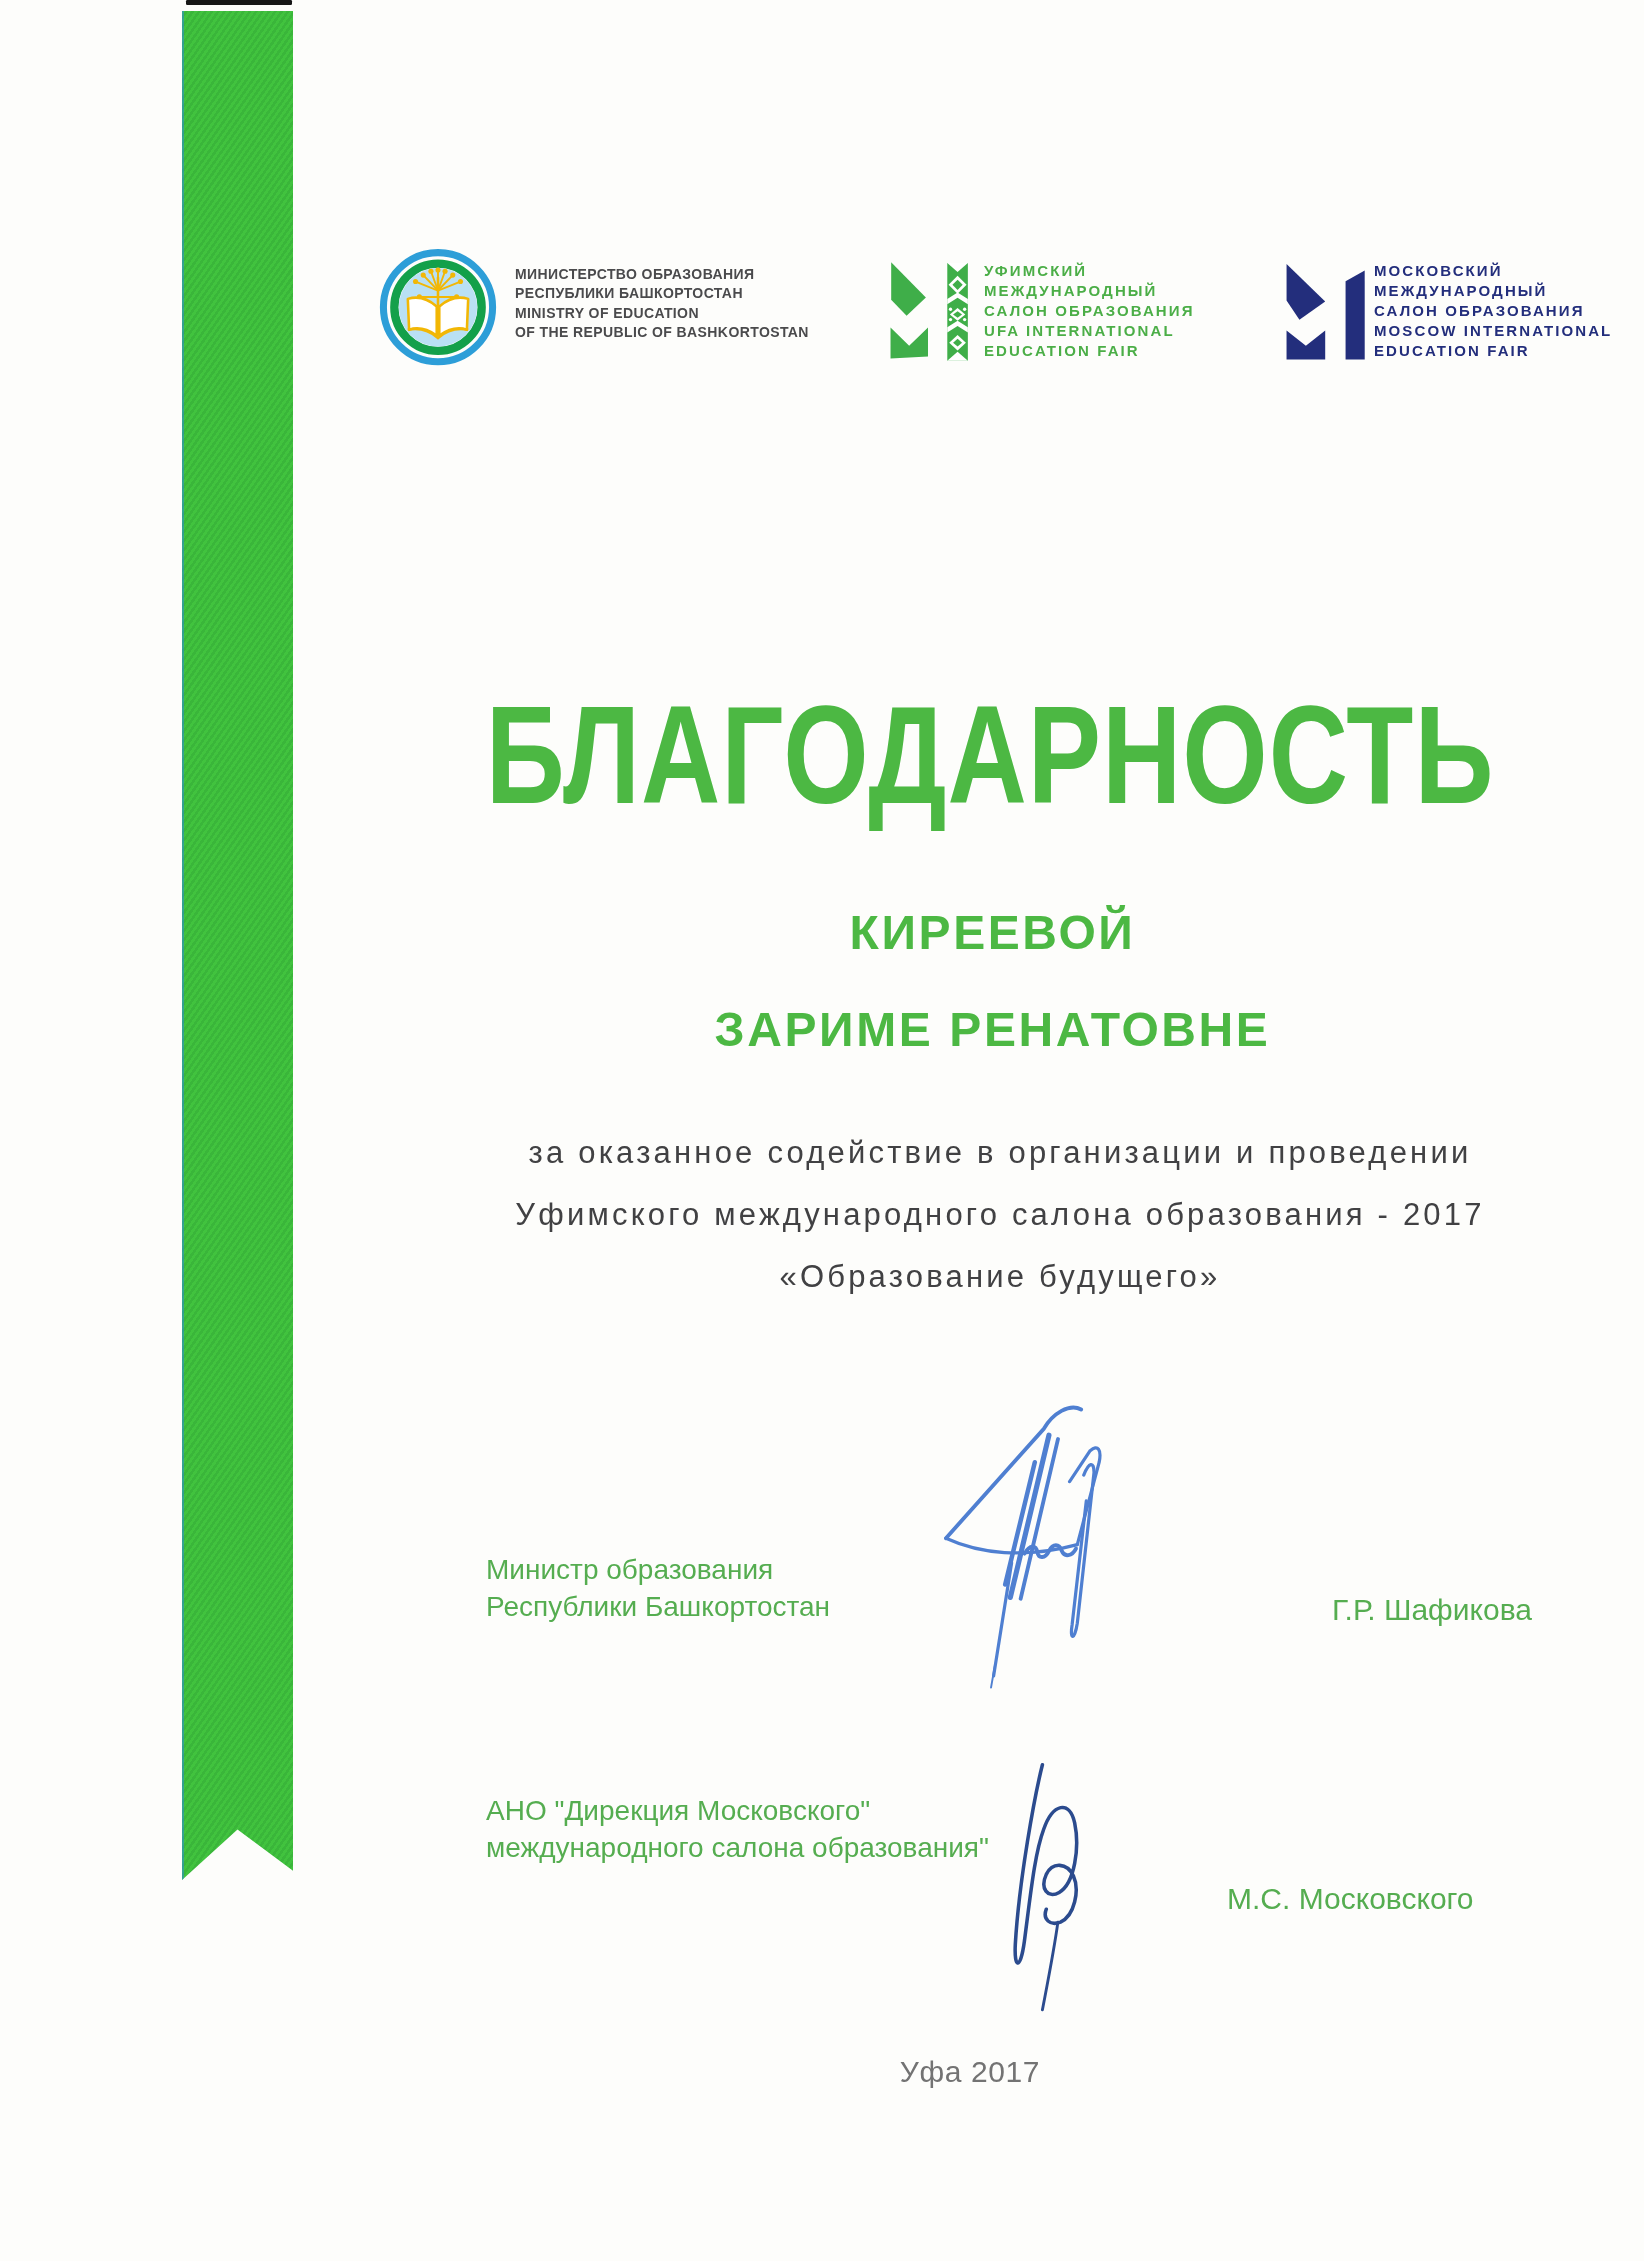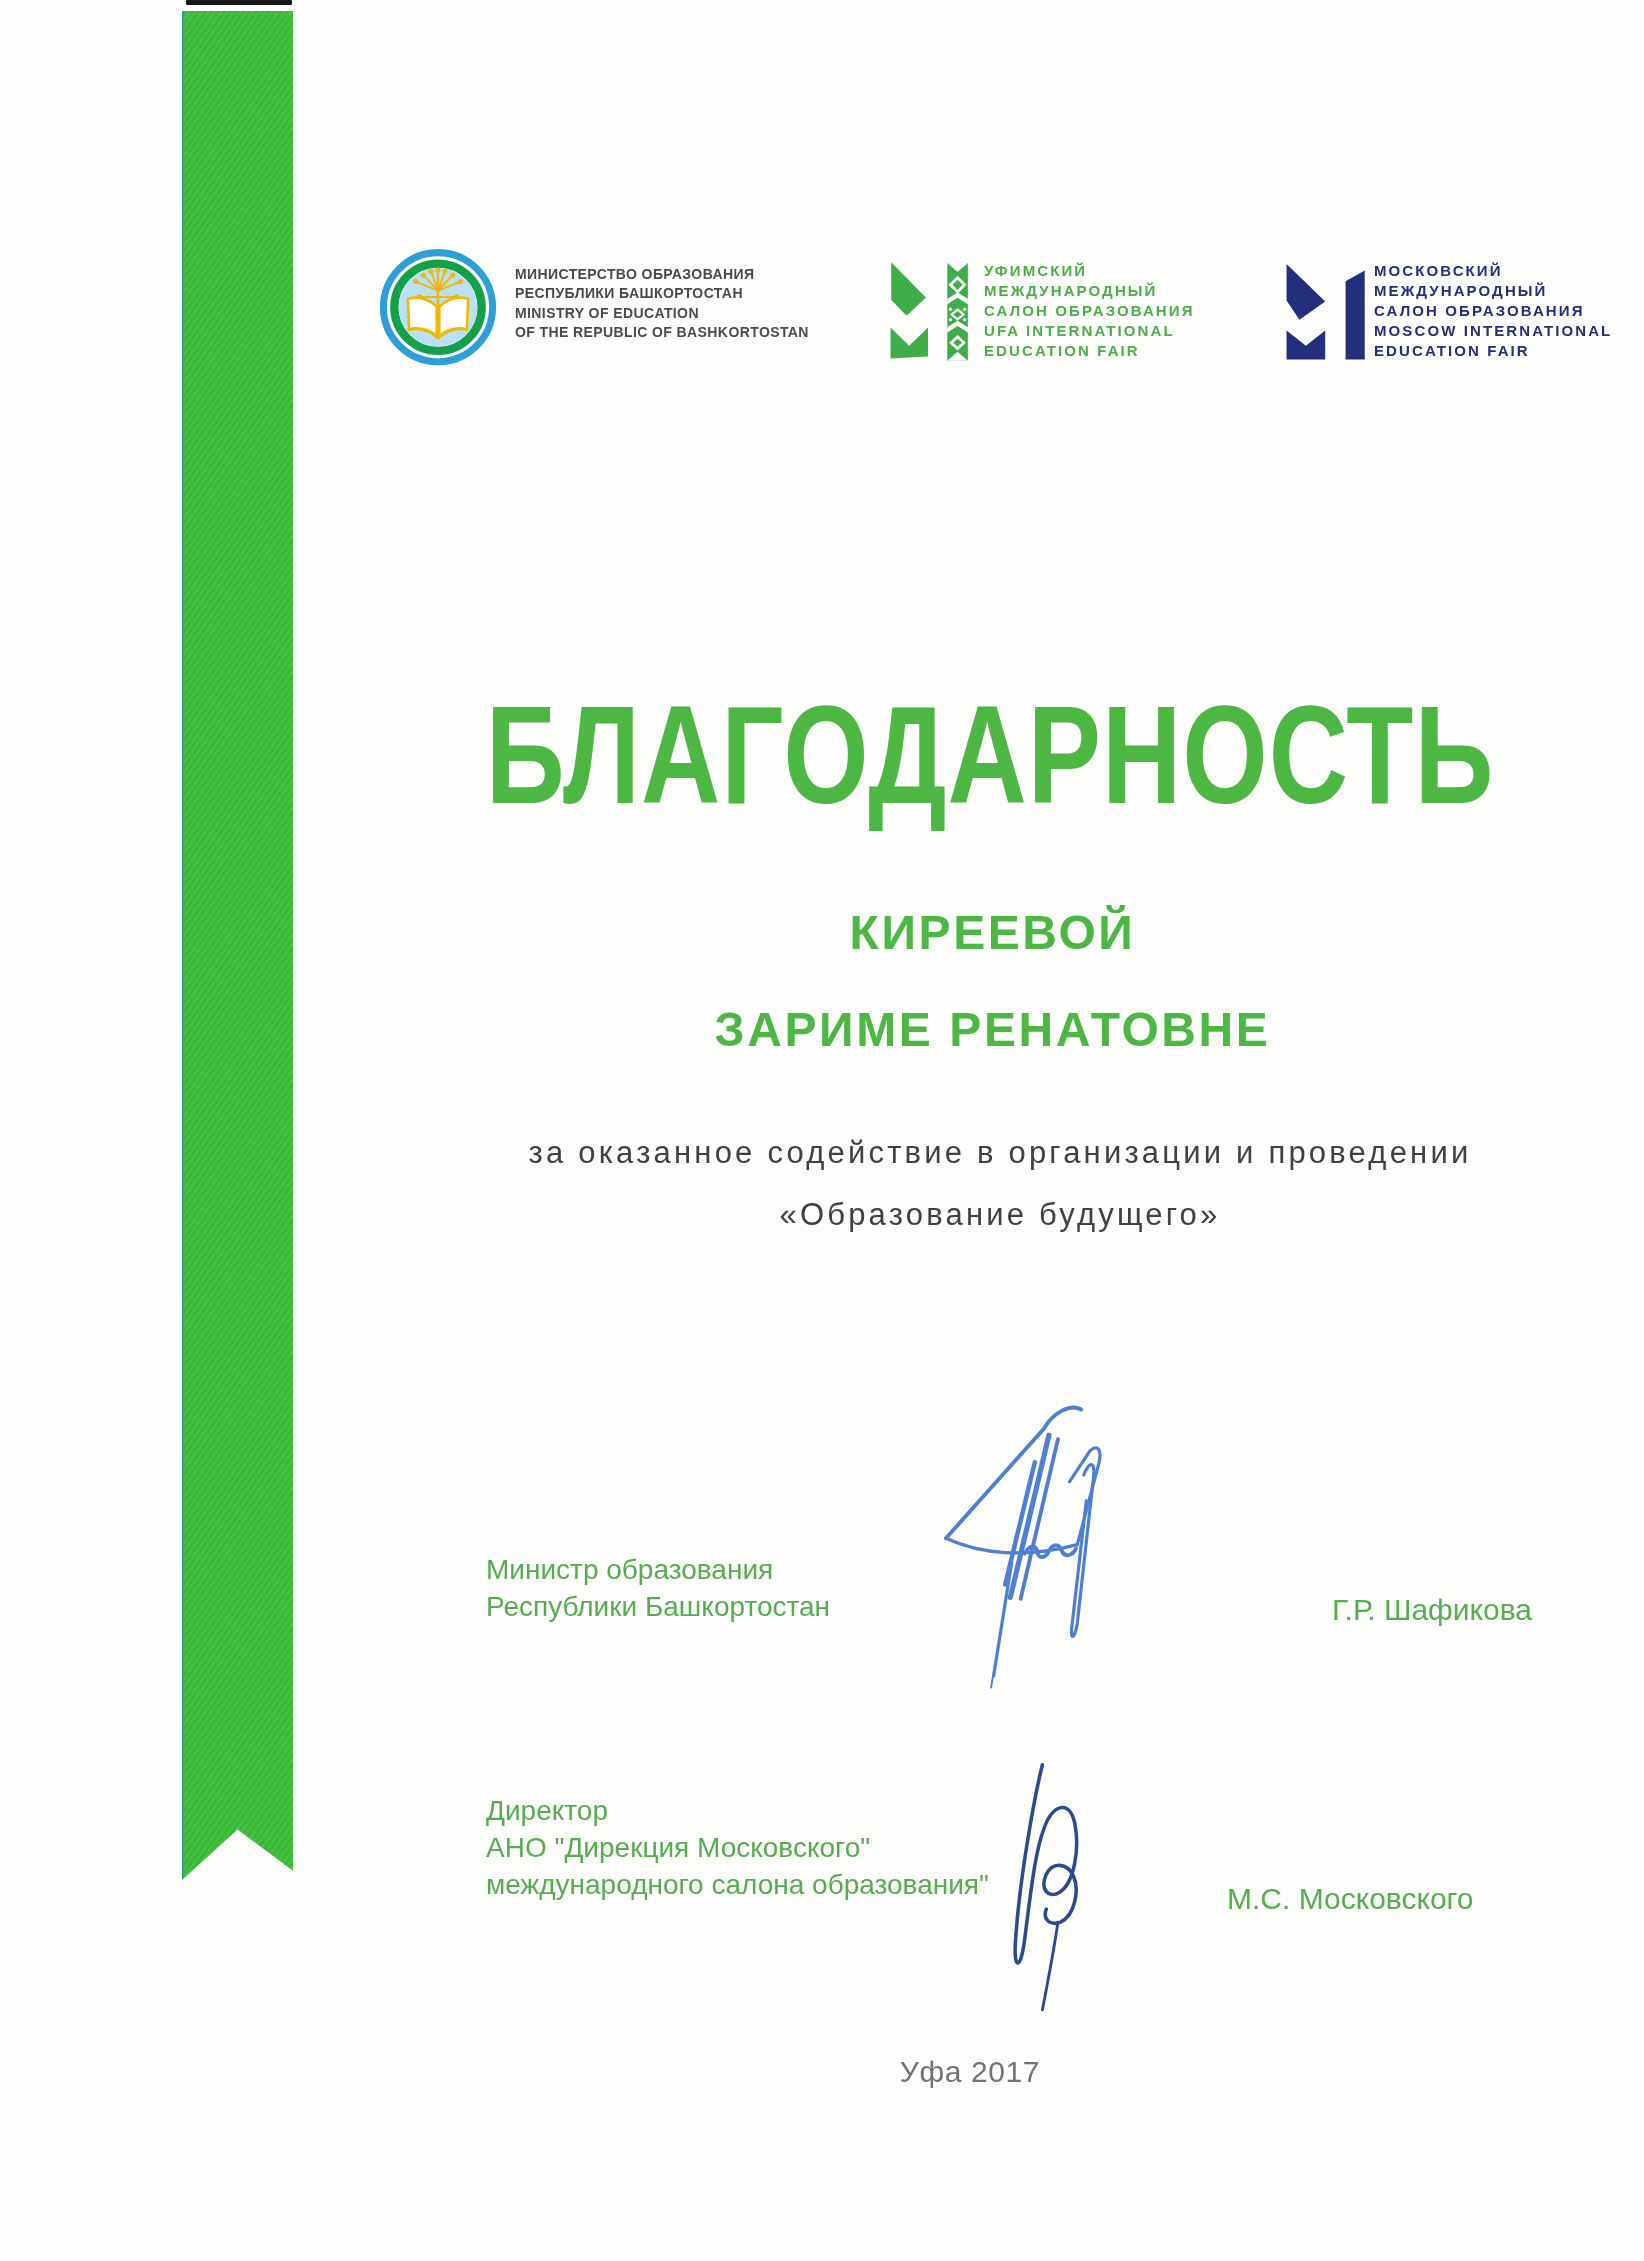--- a/index.html
+++ b/index.html
@@ -148,20 +148,21 @@
 
   <div class="abs cert-title">БЛАГОДАРНОСТЬ</div>
 
   <div class="abs recipient">
     <div>КИРЕЕВОЙ</div>
     <div>ЗАРИМЕ РЕНАТОВНЕ</div>
   </div>
 
   <div class="abs body-text">
     <div>за оказанное содействие в организации и проведении</div>
+    <div>Уфимского международного салона образования - 2017</div>
     <div>«Образование будущего»</div>
   </div>
 
   <svg class="abs" style="left:915px;top:1385px" width="219" height="309" viewBox="0 0 340 480">
     <g stroke="#4679cf" fill="none" stroke-linecap="round" opacity="0.95">
       <path d="M258,38 C240,28 214,44 200,68 L48,238" stroke-width="6"></path>
       <path d="M48,238 C100,262 170,270 252,248" stroke-width="5"></path>
       <path d="M252,248 L286,120 C290,100 284,92 272,102 L240,150" stroke-width="5"></path>
       <path d="M208,78 L148,330" stroke-width="8"></path>
       <path d="M222,84 L164,332" stroke-width="6"></path>
@@ -180,21 +181,20 @@
   <div class="abs sig-name name-1">Г.Р. Шафикова</div>
 
   <svg class="abs" style="left:992px;top:1757px" width="155" height="258" viewBox="0 0 240 400">
     <g stroke="#2b4b8e" fill="none" stroke-linecap="round">
       <path d="M78,12 C66,60 42,190 36,290 C34,330 44,330 50,286 C60,210 66,150 80,112 C94,72 120,66 128,102 C136,140 128,196 104,210 C86,220 74,204 84,182 C94,162 116,164 126,184 C136,206 128,246 106,256 C90,262 78,252 84,236" stroke-width="5.5"></path>
       <path d="M102,256 C96,300 86,350 78,392" stroke-width="4.5"></path>
     </g>
   </svg>
 
   <div class="abs role role-2">
-    <div>Директор</div>
     <div>АНО "Дирекция Московского"</div>
     <div>международного салона образования"</div>
   </div>
   <div class="abs sig-name name-2">М.С. Московского</div>
 
   <div class="abs footer-cityyear">Уфа 2017</div>
 
 </div>
 
 

